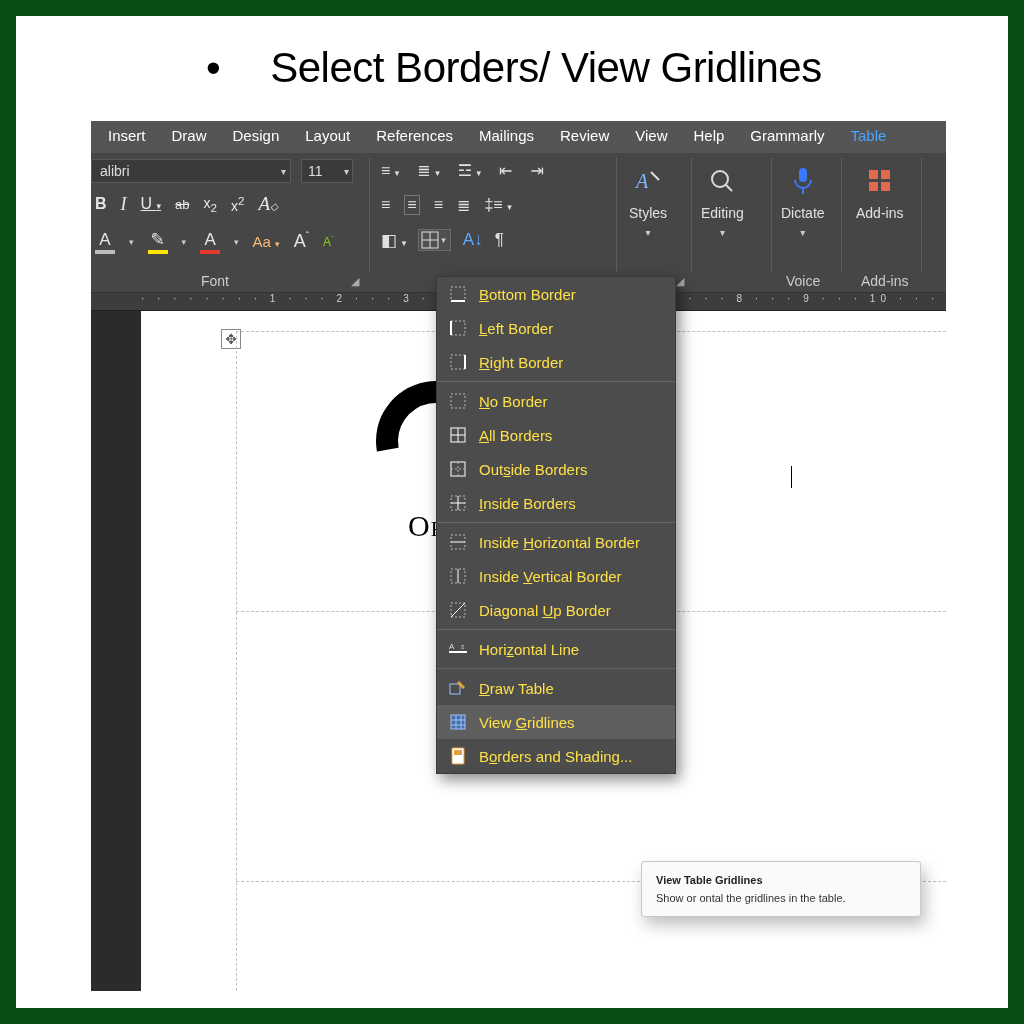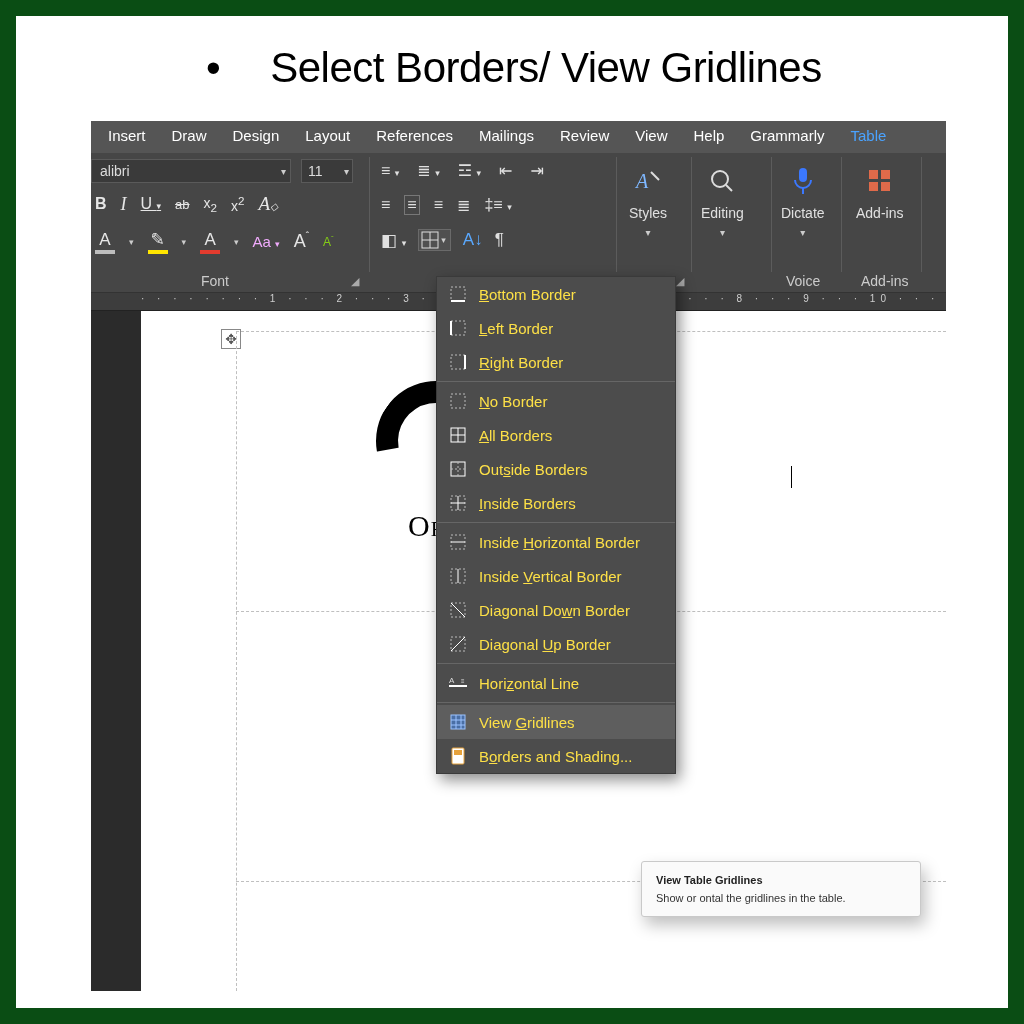--- a/index.html
+++ b/index.html
@@ -108,21 +108,21 @@
     position:absolute; left:0; top:76px;
     display:flex; gap:14px; align-items:center;
     padding-left:4px;
     font-size:17px;
   }
   .swatch { width:20px; height:4px; display:inline-block; }
   .sw-grey { background:#bdbdbd; }
   .sw-yellow { background:#ffe500; }
   .sw-red { background:#e33b2e; }
   .pen { color:#e6e6e6; font-size:17px; }
-  .Aa { font-size:15px; color:#f0abfc;}
+  .Aa { font-size:15px; color:#fdba74;}
   .Abig { font-size:18px; color:#e6e6e6;}
   .Asmall { font-size:12px; color:#84cc16;}
   .group-label {
     position:absolute; bottom:3px;
     color:#ccc; font-size:14px;
   }
   .grp-font { left:110px; }
   .grp-launch { position:absolute; bottom:4px; font-size:11px; color:#aaa;}
   .grp-l1 { left:260px;}
   .grp-l2 { left:585px;}
@@ -500,46 +500,46 @@
               <rect x="1" y="1" width="14" height="14" fill="none" stroke="#bbb" stroke-dasharray="2 2"></rect>
               <line x1="8" y1="1" x2="8" y2="15" stroke="#fff"></line>
             </svg>
           </span>
         <span>Inside <u>V</u>ertical Border</span>
       </div>
       <div class="item">
         <span class="ic">
             <svg width="16" height="16">
               <rect x="1" y="1" width="14" height="14" fill="none" stroke="#bbb" stroke-dasharray="2 2"></rect>
-              <line x1="1" y1="1" x2="15" y2="15" stroke="#fff"></line>
-            </svg>
-          </span>
-        <span>Diagonal Do<u>w</u>n Border</span>
-      </div>
-      <div class="item">
-        <span class="ic">
-            <svg width="16" height="16">
-              <rect x="1" y="1" width="14" height="14" fill="none" stroke="#bbb" stroke-dasharray="2 2"></rect>
               <line x1="1" y1="15" x2="15" y2="1" stroke="#fff"></line>
             </svg>
           </span>
         <span>Diagonal <u>U</u>p Border</span>
       </div>
       <div class="sep"></div>
       <div class="item">
         <span class="ic">
             <svg width="18" height="16">
               <text x="0" y="8" font-size="8" fill="#ddd">A</text>
               <line x1="0" y1="11" x2="18" y2="11" stroke="#fff" stroke-width="2"></line>
               <text x="12" y="8" font-size="6" fill="#ddd">≡</text>
             </svg>
           </span>
         <span>Hori<u>z</u>ontal Line</span>
       </div>
       <div class="sep"></div>
+      <div class="item">
+        <span class="ic">
+            <svg width="18" height="18">
+              <rect x="1" y="5" width="10" height="10" fill="none" stroke="#8fc6ff"></rect>
+              <path d="M10 2 L16 8 L14 10 L8 4 Z" fill="#e6a23c"></path>
+            </svg>
+          </span>
+        <span><u>D</u>raw Table</span>
+      </div>
       <div class="item hover">
         <span class="ic">
             <svg width="16" height="16">
               <rect x="1" y="1" width="14" height="14" fill="#4a6fa5" stroke="#9cc3ff"></rect>
               <line x1="1" y1="6" x2="15" y2="6" stroke="#9cc3ff"></line>
               <line x1="1" y1="11" x2="15" y2="11" stroke="#9cc3ff"></line>
               <line x1="6" y1="1" x2="6" y2="15" stroke="#9cc3ff"></line>
               <line x1="11" y1="1" x2="11" y2="15" stroke="#9cc3ff"></line>
             </svg>
           </span>

